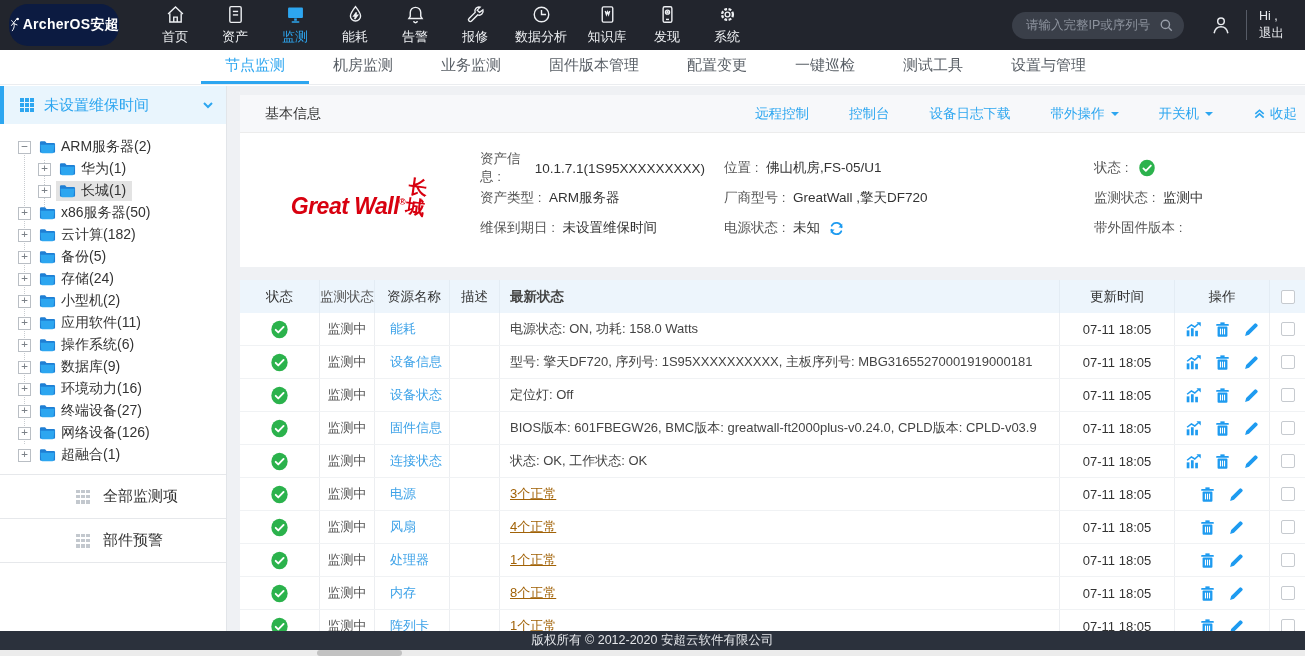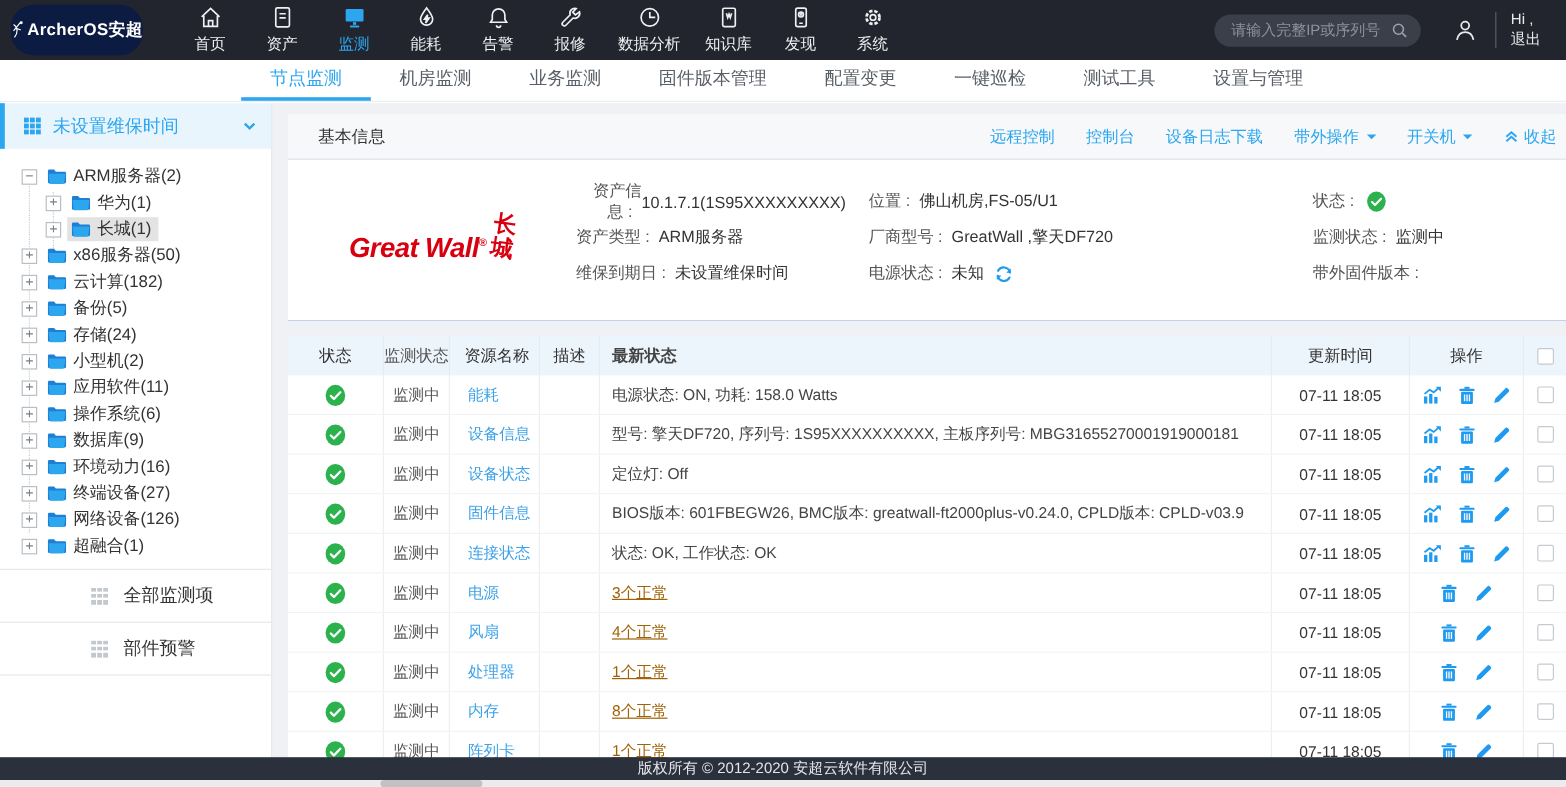--- a/index.html
+++ b/index.html
@@ -52,24 +52,24 @@
   .node { display:flex; align-items:center; gap:5px; padding:1px 6px 1px 3px; }
   .node.selected { background:#e3e3e3; }
   .node svg { width:17px; height:14px; flex:none; }
   .guide { position:absolute; width:0; border-left:1px dotted #c8ccd0; }
 
   .side-sections { border-top:1px solid #e6e8eb; }
   .side-section { height:44px; display:flex; align-items:center; gap:13px; padding-left:76px; font-size:15px; color:#333; border-bottom:1px solid #e6e8eb; cursor:pointer; }
 
   
   .main { flex:1; padding:9px 0 0 13px; overflow:hidden; }
-  .panel { background:#1d4ed8;text-align:right; }
+  .panel { background:#22c55e; }
   .panel-header { height:38px; background:#f7f8fa; border-bottom:1px solid #ececec; display:flex; align-items:center; padding:0 8px 0 25px; }
   .panel-title { font-size:14px; color:#333; }
-  .panel-actions { margin-left:auto; display:flex; align-items:center; gap:26px; }
+  .panel-actions { margin-left:auto; display:flex; align-items:center; gap:40px; }
   .p-link { color:#2da6f0; font-size:13.5px; display:flex; align-items:center; white-space:nowrap; }
   .caret { display:inline-block; width:0; height:0; border:4px solid transparent; border-top-color:#2da6f0; margin-left:6px; transform:translateY(2px); }
   .p-link svg.dbl { width:13px; height:13px; stroke:#2da6f0; fill:none; stroke-width:1.8; margin-right:4px; }
 
   .info { display:flex; padding:20px 0 24px 0; background:#fff; }
   .brand { width:240px; flex:none; display:flex; align-items:center; justify-content:center; gap:2px; }
   .brand-en { color:#d8000f; font-weight:bold; font-size:23px; font-style:italic; letter-spacing:-0.5px; white-space:nowrap;margin-top:16px; }
   .brand-en sup { font-size:9px; font-style:normal; }
   .brand-cn { color:#d8000f; font-size:19px; font-weight:bold; width:22px; line-height:20px; transform:rotate(8deg); display:inline-block; }
   .info-col1 { width:225px; flex:none; }

